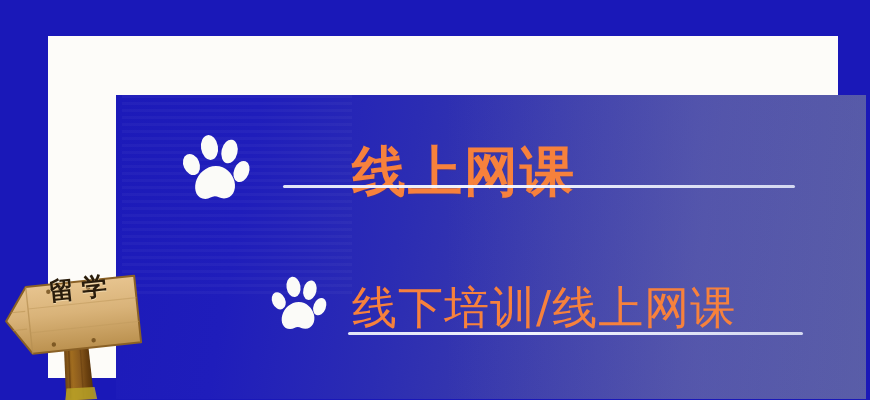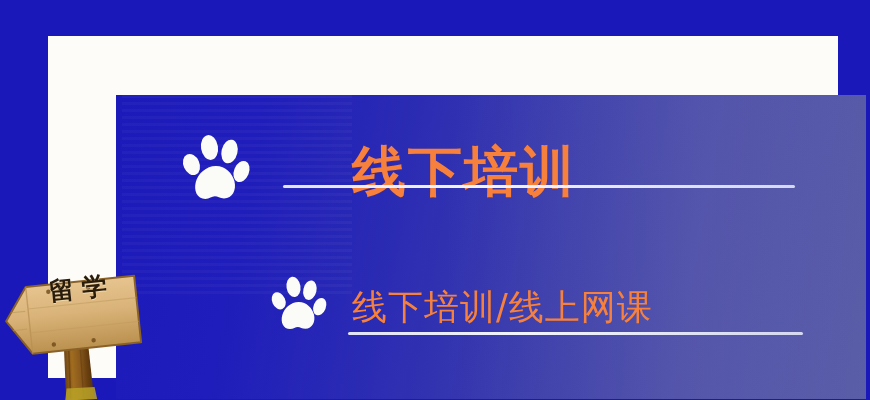--- a/index.html
+++ b/index.html
@@ -99,21 +99,21 @@
     font-weight: 700;
     font-size: 54px;
     letter-spacing: 2px;
     line-height: 1;
     white-space: nowrap;
     text-shadow: 0 1px 0 rgba(160,60,10,.18);
   }
   .subhead {
     color: #f7813c;
     font-weight: 400;
-    font-size: 35px;
+    font-size: 45px;
     letter-spacing: 1px;
     line-height: 1;
     white-space: nowrap;
   }
 
   
   .underline {
     position: absolute;
     height: 3px;
     background: linear-gradient(90deg, rgba(235,238,250,.95) 0%, rgba(245,247,255,.98) 40%, rgba(225,230,248,.9) 100%);
@@ -166,21 +166,21 @@
             <g fill="#fbfbf8">
               <ellipse cx="33.5" cy="14.5" rx="8.5" ry="12.5" transform="rotate(-9 33.5 14.5)"></ellipse>
               <ellipse cx="53.5" cy="18.5" rx="8" ry="12" transform="rotate(13 53.5 18.5)"></ellipse>
               <ellipse cx="15.5" cy="31.5" rx="8" ry="11" transform="rotate(-24 15.5 31.5)"></ellipse>
               <ellipse cx="65.5" cy="38.5" rx="7.5" ry="11" transform="rotate(22 65.5 38.5)"></ellipse>
               <path d="M40 33c9.5 0 16.5 7.5 18.5 15.5C60.5 57 56.5 65.5 48 65.5c-4.2 0-6.3-2.2-9.2-2.2
                        -3 0-5.3 2.6-9.4 2.6C21 65.9 17.5 57.5 19.8 49 22 40.8 30 33 40 33z"></path>
             </g>
           </svg>
         </span>
-        <span class="headline" style="margin-left:98px;">线下培训</span>
+        <span class="headline" style="margin-left:98px;">线上网课</span>
       </div>
       <div class="underline underline-1"></div>
 
       <div class="row row-sub">
         <span class="paw">
           <svg width="64" height="64" viewBox="0 0 78 78" aria-hidden="true">
             <g fill="#fbfbf8">
               <ellipse cx="33.5" cy="14.5" rx="8.5" ry="12.5" transform="rotate(-9 33.5 14.5)"></ellipse>
               <ellipse cx="53.5" cy="18.5" rx="8" ry="12" transform="rotate(13 53.5 18.5)"></ellipse>
               <ellipse cx="15.5" cy="31.5" rx="8" ry="11" transform="rotate(-24 15.5 31.5)"></ellipse>

